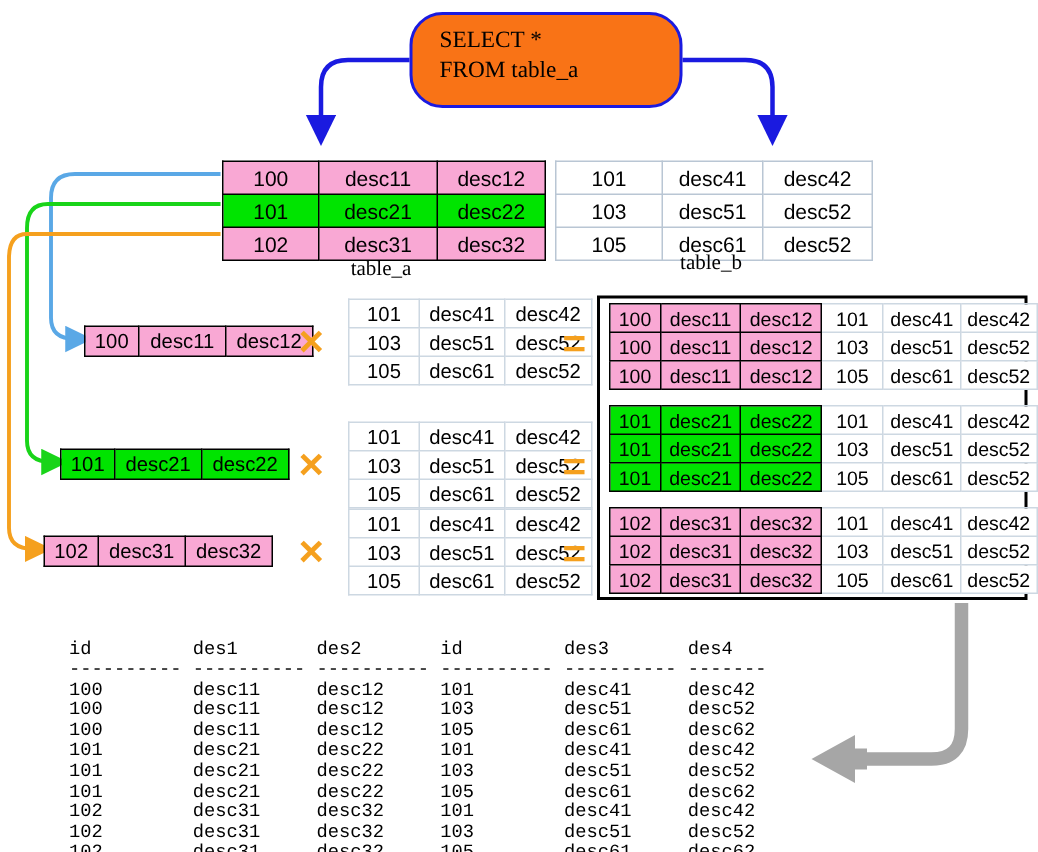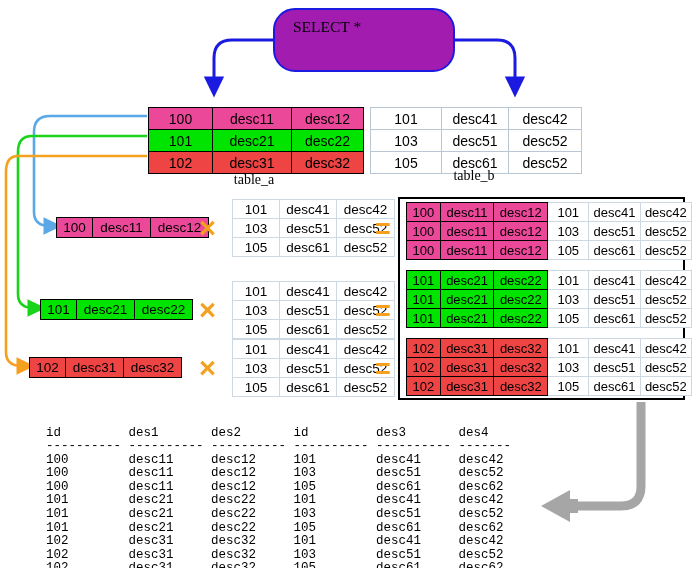--- a/index.html
+++ b/index.html
@@ -6,21 +6,21 @@
   body{
     width:692px;height:568px;background:#ffffff;position:relative;overflow:hidden;
     font-family:"Liberation Serif", serif;
   }
   .layer{position:absolute;left:0;top:0;width:692px;height:568px;}
   svg.layer{pointer-events:none;}
 
   
   #sql-box{
     position:absolute;left:273px;top:8px;width:182px;height:64px;
-    border:2.5px solid #1a1ae0;border-radius:22px;background:#a21caf;
+    border:2.5px solid #1a1ae0;border-radius:22px;background:#f97316;
     box-sizing:border-box;padding:7px 0 0 18px;
     font-family:"Liberation Serif", serif;font-size:15.5px;color:#000;line-height:1.30;
   }
   #sql-box div{white-space:pre;}
 
   
   .tbl{position:absolute;border-collapse:collapse;font-family:"Liberation Sans", sans-serif;}
   .tbl td{
     text-align:center;color:#000;white-space:nowrap;
     border:1px solid #b9c6d4;
@@ -29,23 +29,23 @@
     position:absolute;text-align:center;font-family:"Liberation Serif", serif;
     font-size:14px;color:#000;
   }
 
   
   #table-a{left:148px;top:107px;font-size:14px;}
   #table-a td{border:1px solid #000;padding:2px 0;height:17px;}
   #table-a td.c0{width:63px;}
   #table-a td.c1{width:78px;}
   #table-a td.c2{width:71px;}
-  .row-blue   td{background:#ec4899;}
+  .row-blue   td{background:#f9a8d4;}
   .row-green  td{background:#00e400;}
-  .row-orange td{background:#ef4444;}
+  .row-orange td{background:#f9a8d4;}
 
   
   #table-b{left:370px;top:107px;font-size:14px;}
   #table-b td{border:1px solid #b9c6d4;padding:2px 0;height:17px;background:#fff;}
   #table-b td.c0{width:70px;}
   #table-b td.c1{width:66px;}
   #table-b td.c2{width:72px;}
 
   
   .arow{position:absolute;border-collapse:collapse;font-size:13.5px;font-family:"Liberation Sans", sans-serif;}
@@ -116,20 +116,21 @@
   <path d="M147,136 L32,136 Q18,136 18,152 L18,294 Q18,308 34,308 L41,308" fill="none" stroke="#19d419" stroke-width="2.6" marker-end="url(#ah-green)"></path>
 
   <path d="M147,156 L18,156 Q6,156 6,172 L6,352 Q6,366 22,366 L30,366" fill="none" stroke="#f5a01e" stroke-width="2.6" marker-end="url(#ah-orange)"></path>
 
   <path d="M641,402 L641,486 Q641,506 621,506 L565,506" fill="none" stroke="#a6a6a6" stroke-width="9" stroke-linecap="butt"></path>
   <path d="M570,490 L541,506 L570,522 L570,513 L578,513 L578,499 L570,499 z" fill="#a6a6a6"></path>
 </svg>
 
 <div id="sql-box">
   <div>SELECT *</div>
+  <div>FROM table_a</div>
 </div>
 
 <table class="tbl" id="table-a">
   <tbody>
       <tr class="row-blue">
     <td class="c0">100</td>
     <td class="c1">desc11</td>
     <td class="c2">desc12</td>
   </tr>
   <tr class="row-green">

